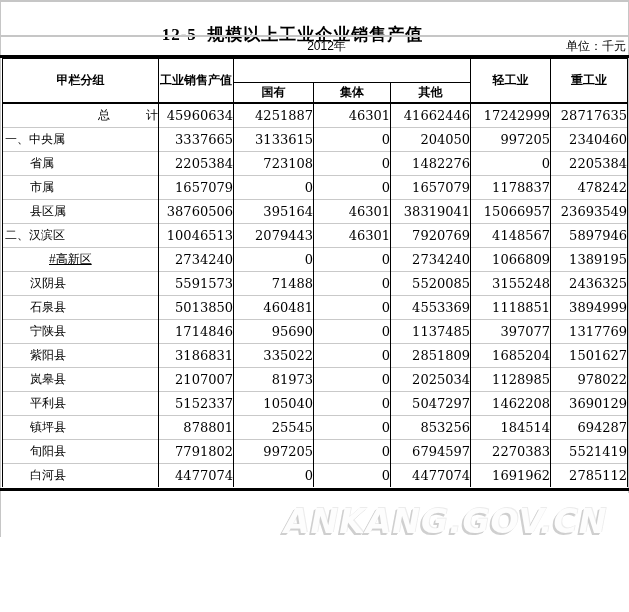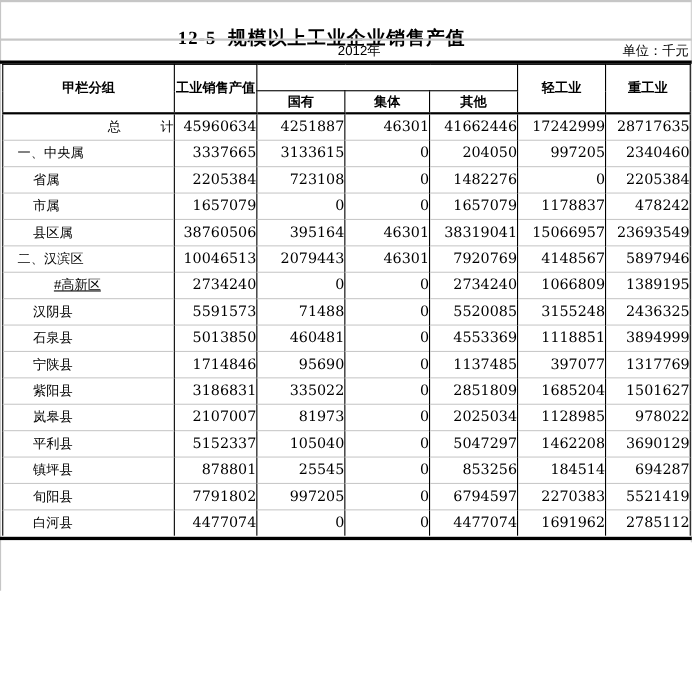--- a/index.html
+++ b/index.html
@@ -58,21 +58,21 @@
   thead tr.h2 th{border-bottom:2px solid #000;}
   thead th.spacer{border-bottom:1px solid #000;}
 
   tbody td{
     height:23px;
     border-left:1px solid #000;border-right:1px solid #000;
     border-top:1px solid #c9c9c9;border-bottom:none;
   }
   tbody tr:first-child td{border-top:2px solid #000;}
   td.lbl{text-align:left;white-space:pre;}
-  td.lbl.i0{padding-left:13px;}
+  td.lbl.i0{padding-left:2px;}
   td.lbl.i1{padding-left:27px;}
   td.lbl.i2{padding-left:46px;text-decoration:underline;}
   td.lbl.c0{text-align:right;padding-left:0;}
   td.num{
     text-align:right;padding-right:8px;
     font-family:"DejaVu Serif","Liberation Serif",serif;
     font-size:13px;
   }
 
   .watermark{
@@ -272,13 +272,14 @@
           <td class="num">0</td>
           <td class="num">4477074</td>
           <td class="num">1691962</td>
           <td class="num">2785112</td>
         </tr>
       </tbody>
   </table>
 
   <div class="rule rule-bottom"></div>
 
+  <div class="watermark">ANKANG.GOV.CN</div>
 </div>
 
 </body></html>

